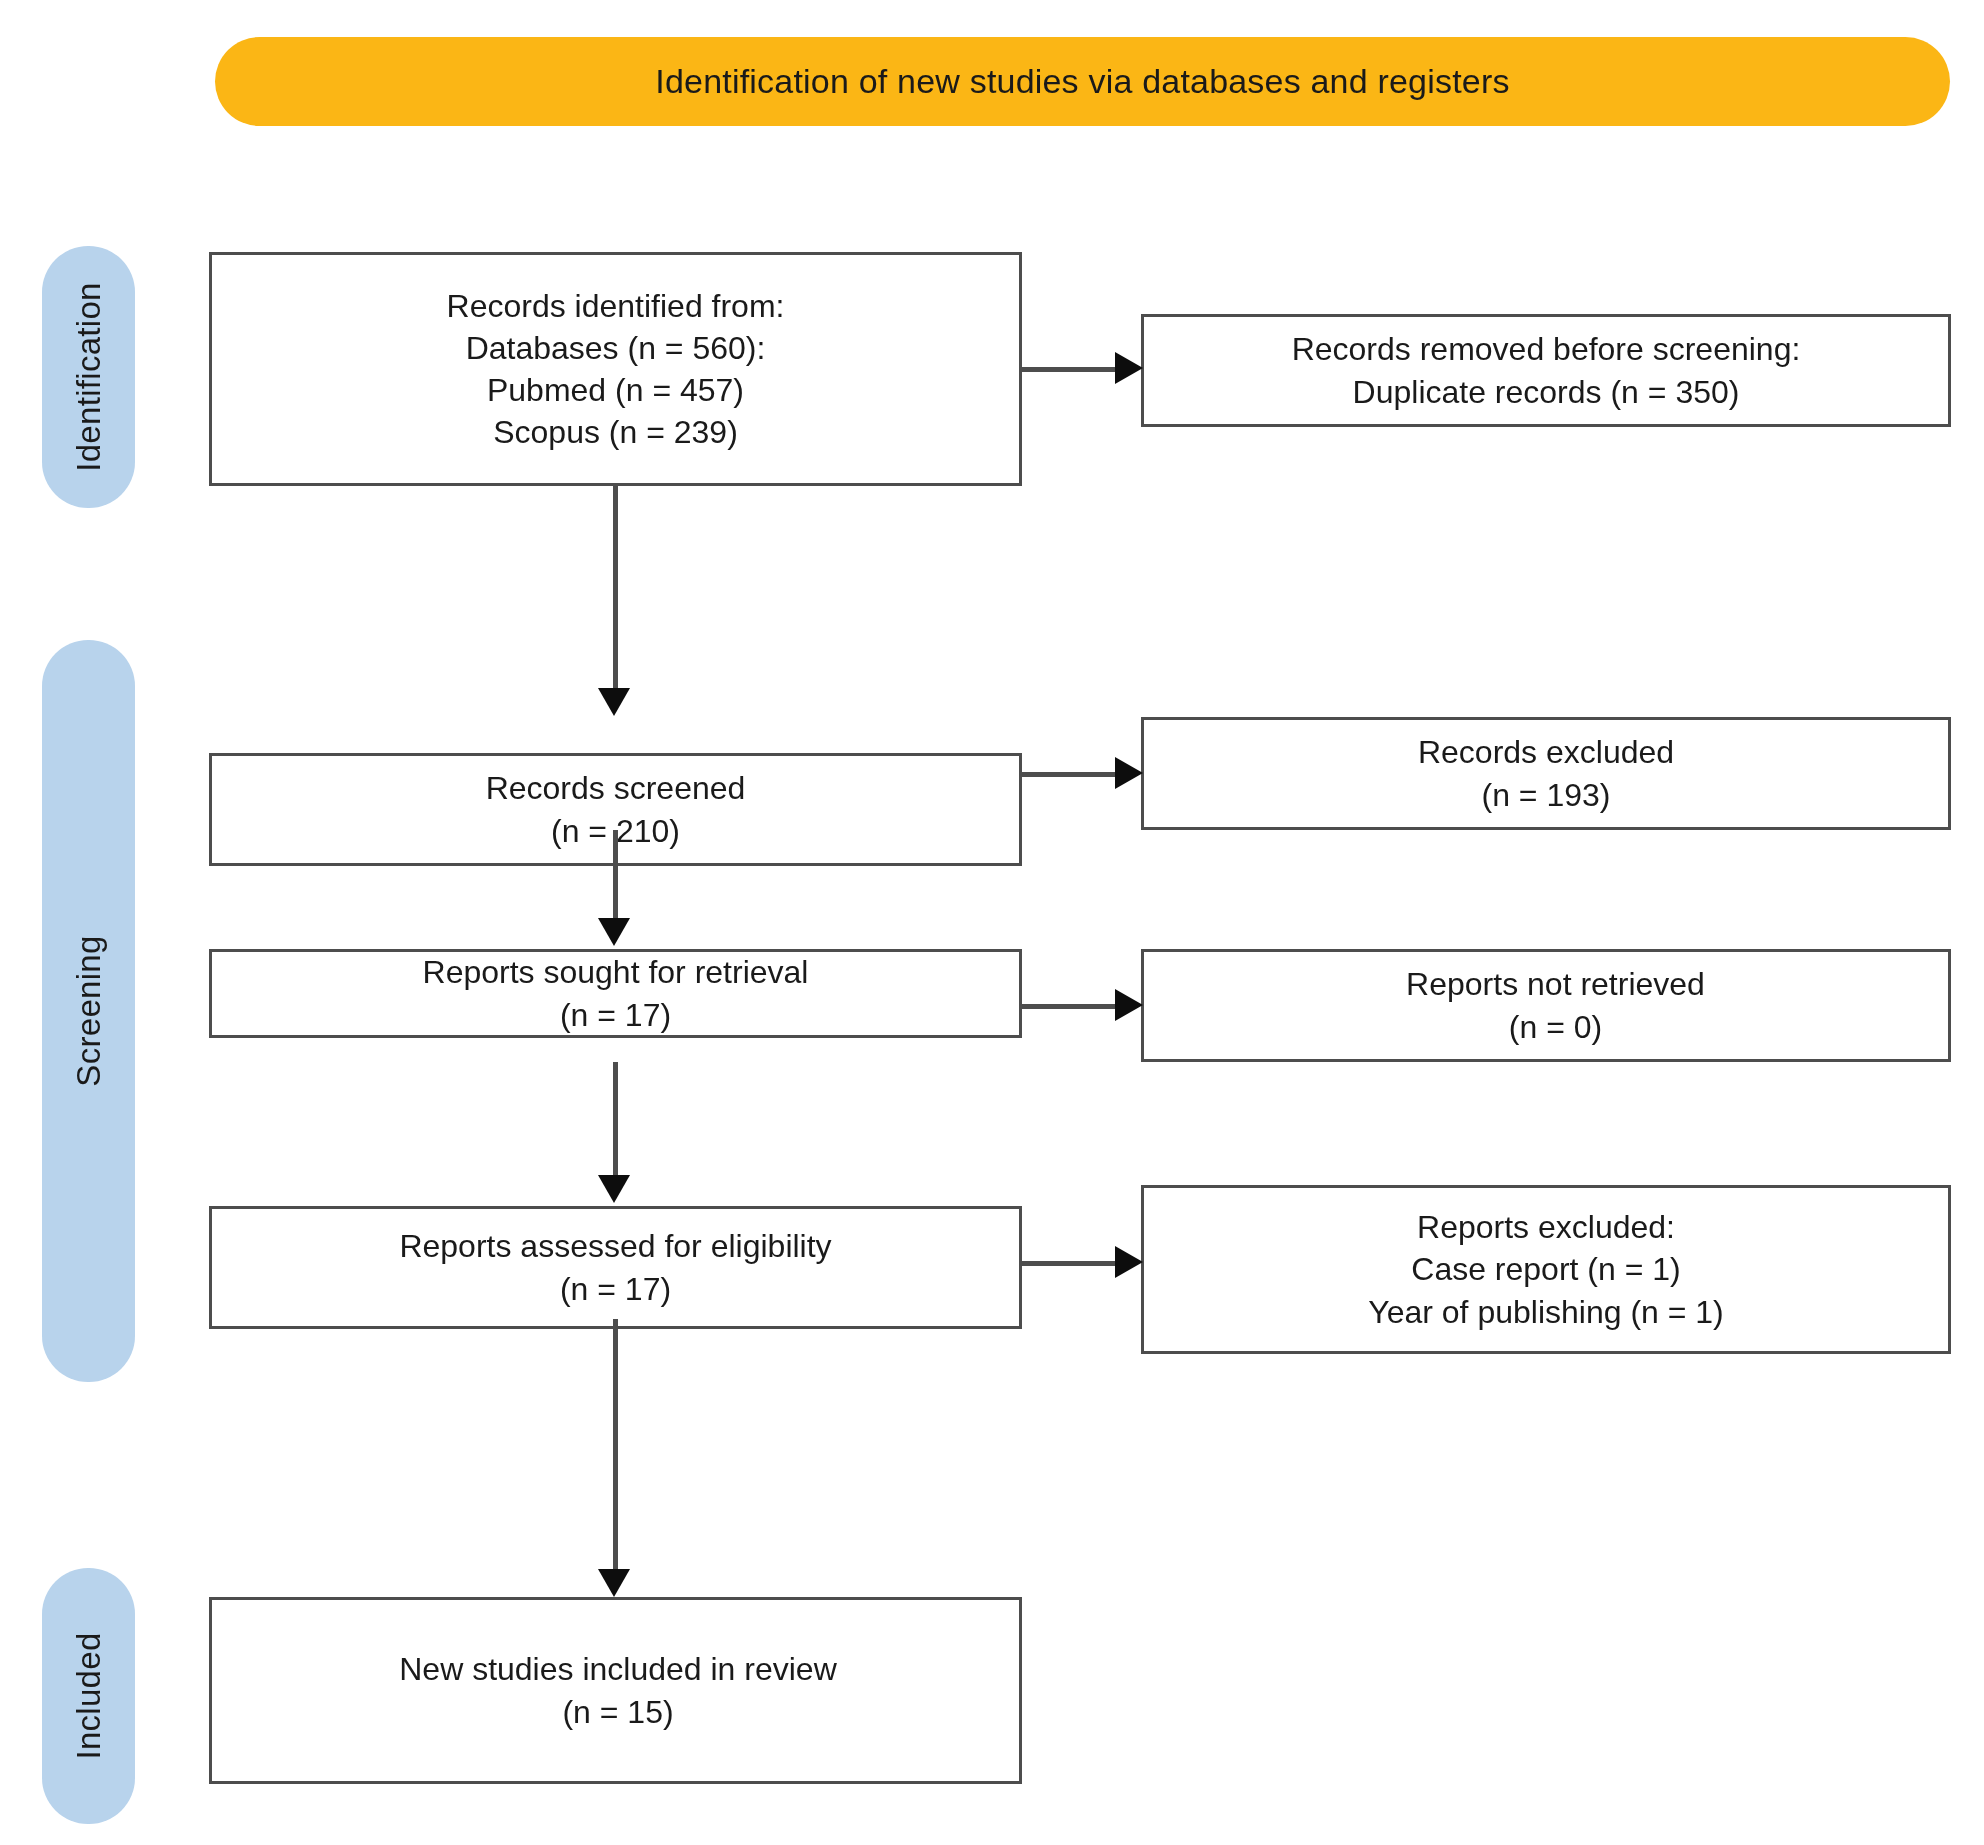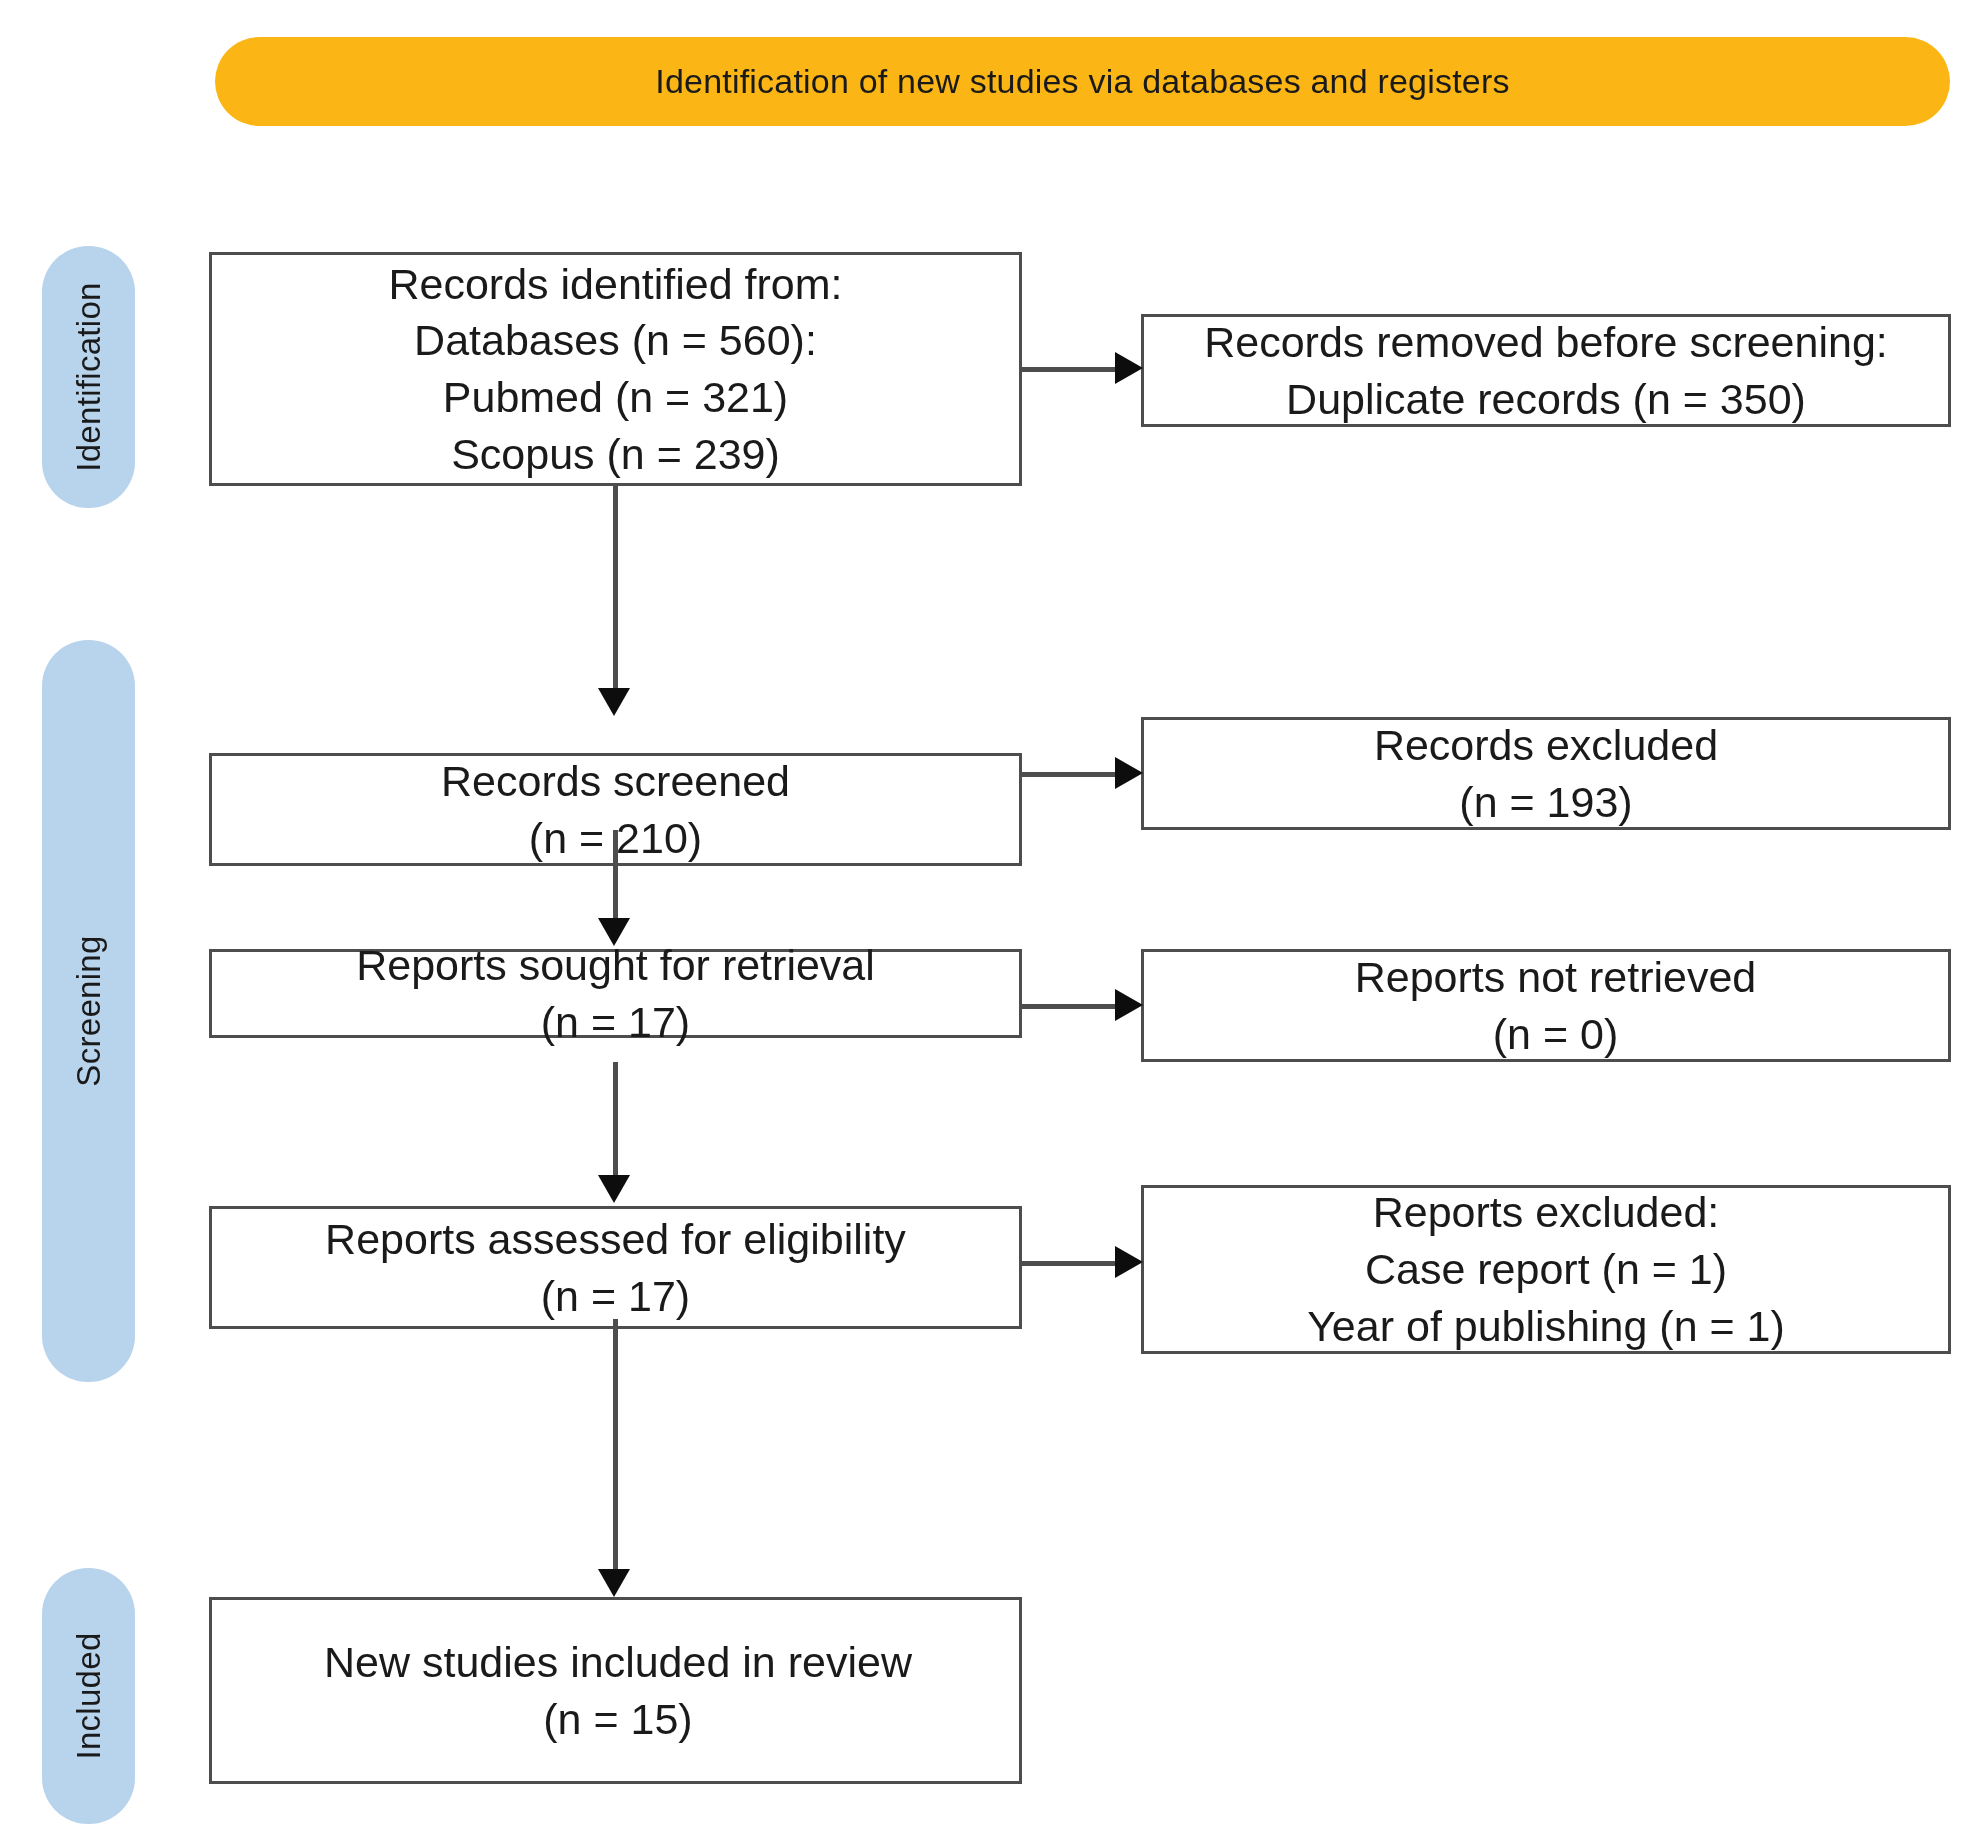--- a/index.html
+++ b/index.html
@@ -71,21 +71,21 @@
     background: #ffffff;
     border: 3.7px solid #4d4d4d;
     box-sizing: border-box;
     display: flex;
     flex-direction: column;
     align-items: center;
     justify-content: center;
     padding: 5.6px 15px;
   }
   .flow-box .line {
-    font-size: 43px;
+    font-size: 32px;
     line-height: 1.32;
     color: #1a1a1a;
     text-align: center;
     white-space: nowrap;
   }
 
   
   .col-left  { left: 209px;  width: 813px; }
   
   .col-right { left: 1141px; width: 810px; align-items: center; }
@@ -146,21 +146,21 @@
     <span class="stage-pill-label">Screening</span>
   </div>
 
   <div class="stage-pill pill-included">
     <span class="stage-pill-label">Included</span>
   </div>
 
   <div class="flow-box col-left box-identified">
     <div class="line">Records identified from:</div>
     <div class="line">Databases (n = 560):</div>
-    <div class="line">Pubmed (n = 321)</div>
+    <div class="line">Pubmed (n = 457)</div>
     <div class="line">Scopus (n = 239)</div>
   </div>
 
   <div class="flow-box col-right box-removed">
     <div class="line">Records removed before screening:</div>
     <div class="line">Duplicate records (n = 350)</div>
   </div>
 
   <div class="h-stem" style="left:1022px; top:367px; width:102px;"></div>
   <div class="arrow-right" style="left:1115px; top:352px;"></div>

